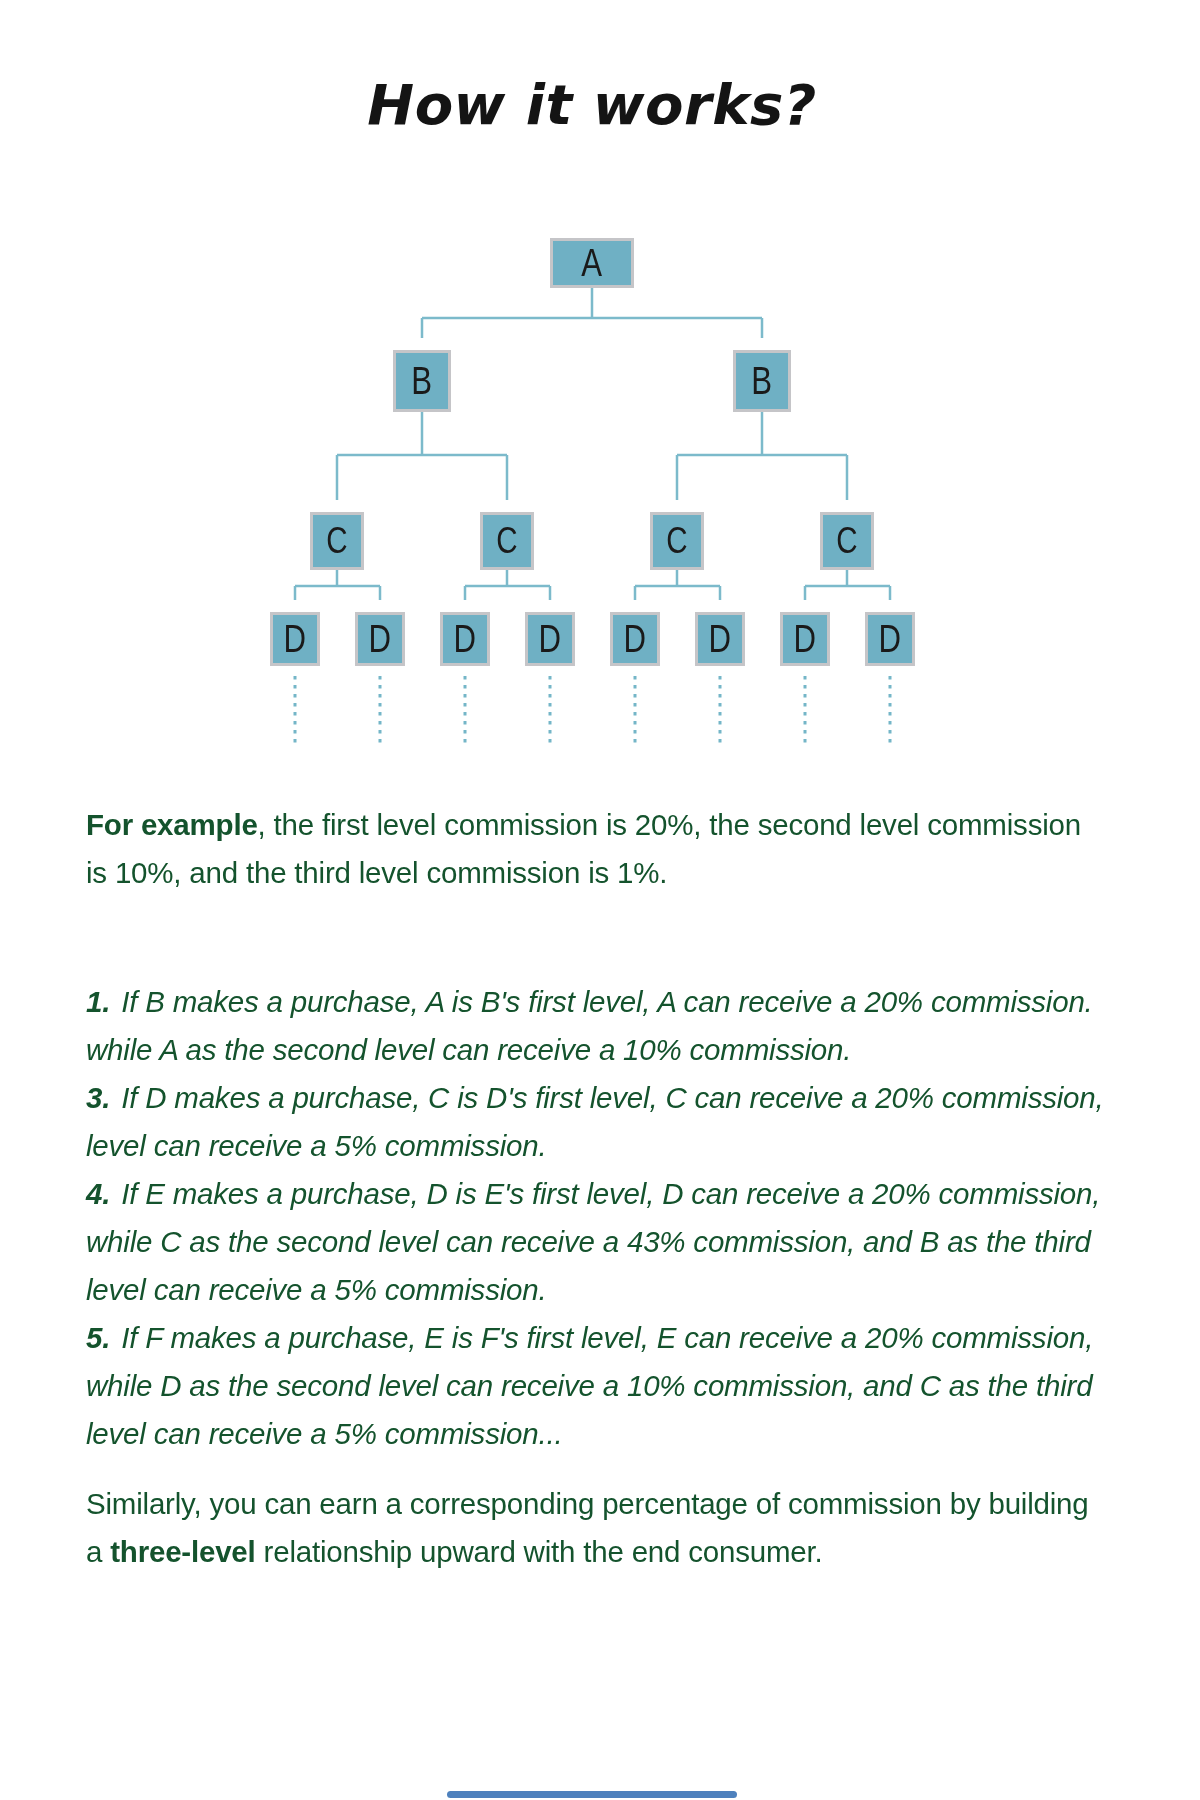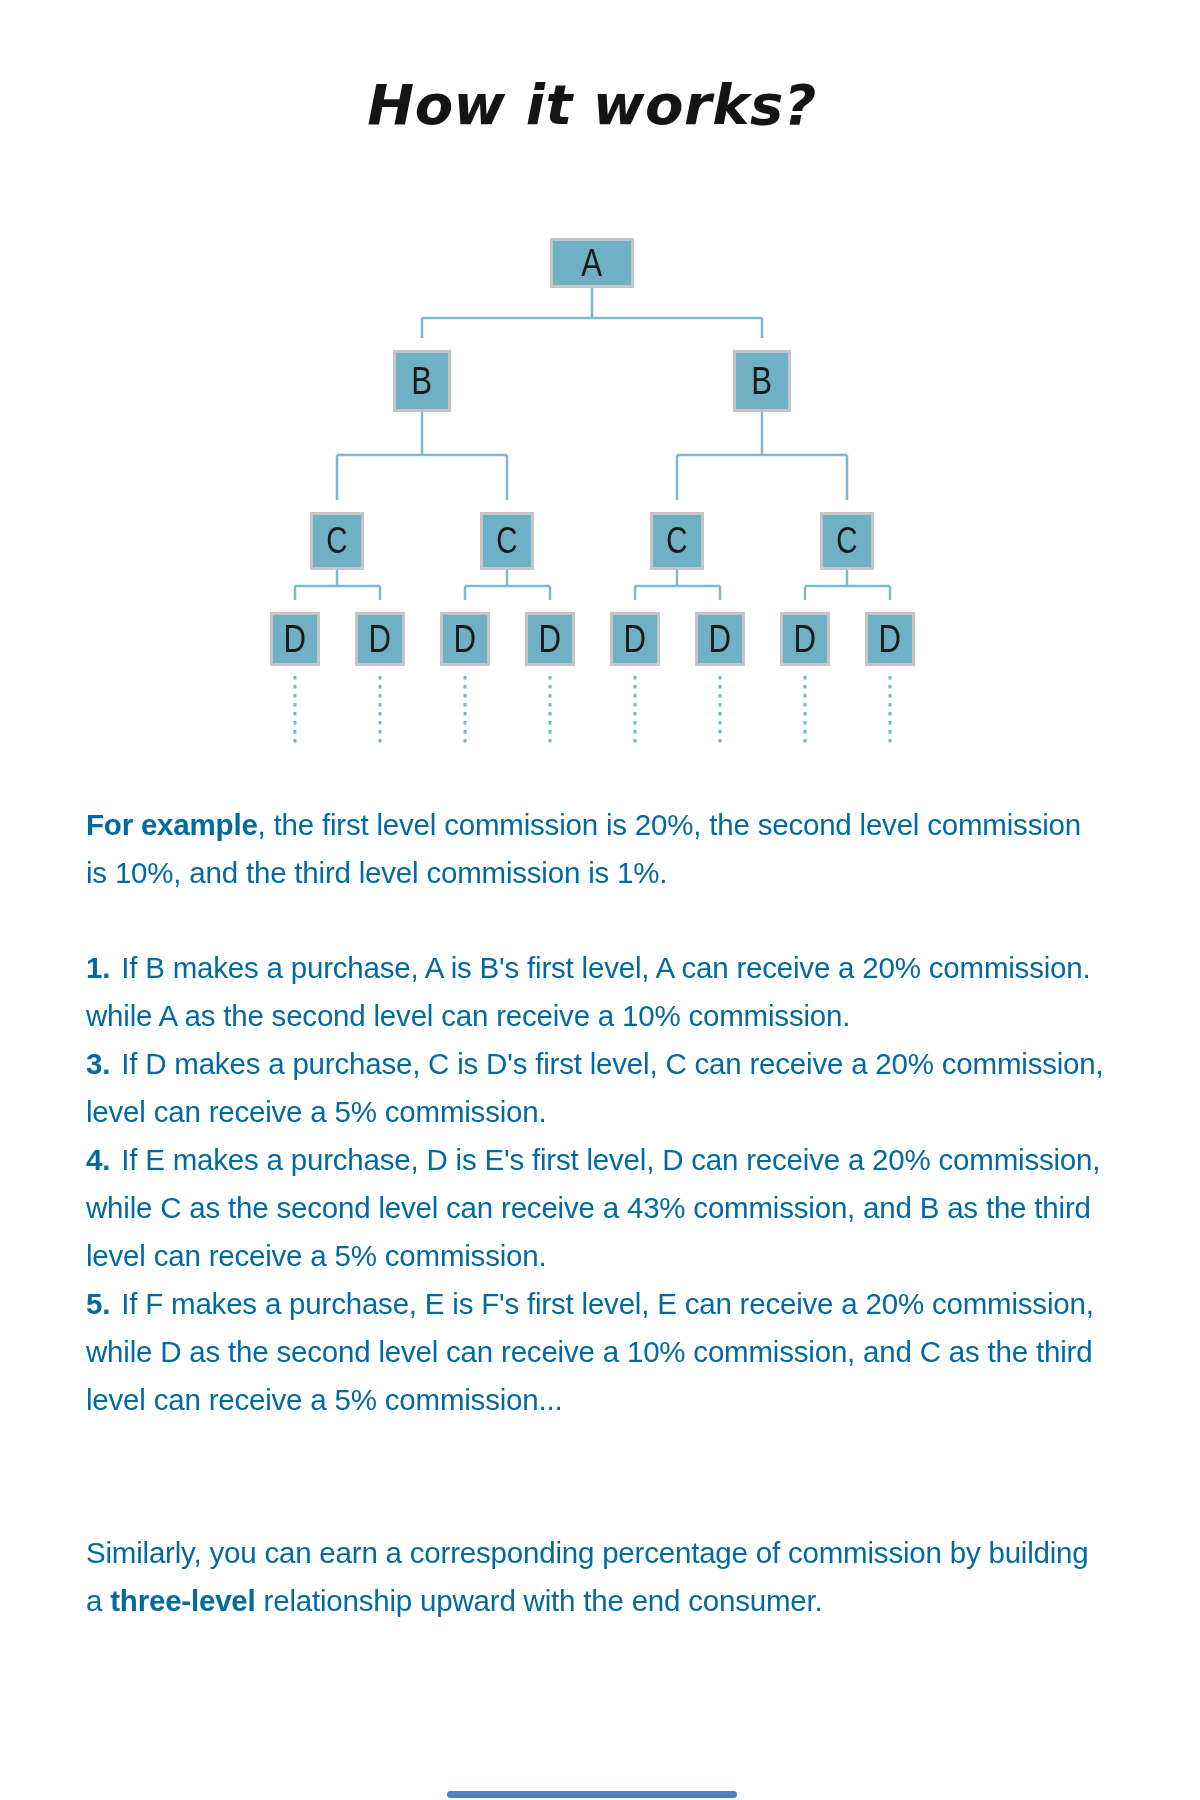--- a/index.html
+++ b/index.html
@@ -17,27 +17,27 @@
   .nb1{left:393px;top:350px;width:58px;height:62px;} 
   .nb2{left:733px;top:350px;width:58px;height:62px;} .nb1 .nl,.nb2 .nl{font-size:38px;}
   .nc1{left:310px;top:512px;width:54px;height:58px;}
   .nc2{left:480px;top:512px;width:54px;height:58px;}
   .nc3{left:650px;top:512px;width:54px;height:58px;}
   .nc4{left:820px;top:512px;width:54px;height:58px;}
   .nc1 .nl,.nc2 .nl,.nc3 .nl,.nc4 .nl{font-size:36px;}
   .nd{top:612px;width:50px;height:54px;} .nd .nl{font-size:38px;}
   .nd1{left:270px;} .nd2{left:355px;} .nd3{left:440px;} .nd4{left:525px;}
   .nd5{left:610px;} .nd6{left:695px;} .nd7{left:780px;} .nd8{left:865px;}
-  .text{position:absolute;left:86px;font-size:29.5px;line-height:48px;color:#0369a1;
+  .text{position:absolute;left:86px;font-size:29.5px;line-height:48px;color:#14532d;
         letter-spacing:-0.2px;white-space:nowrap;}
   .b{font-weight:700;}
   .num{font-weight:700;margin-right:11px;}
   #example{top:801px;}
-  #list{top:944px;}
-  #closing{top:1529px;}
+  #list{top:978px;font-style:italic;}
+  #closing{top:1480px;}
   .hbar{position:absolute;left:447px;top:1791px;width:290px;height:7px;border-radius:4px;
         background:#4E81BD;}
 </style>
 </head>
 <body>
 
 <div class="page">
 
   <h1 class="title">How it works?</h1>
 

